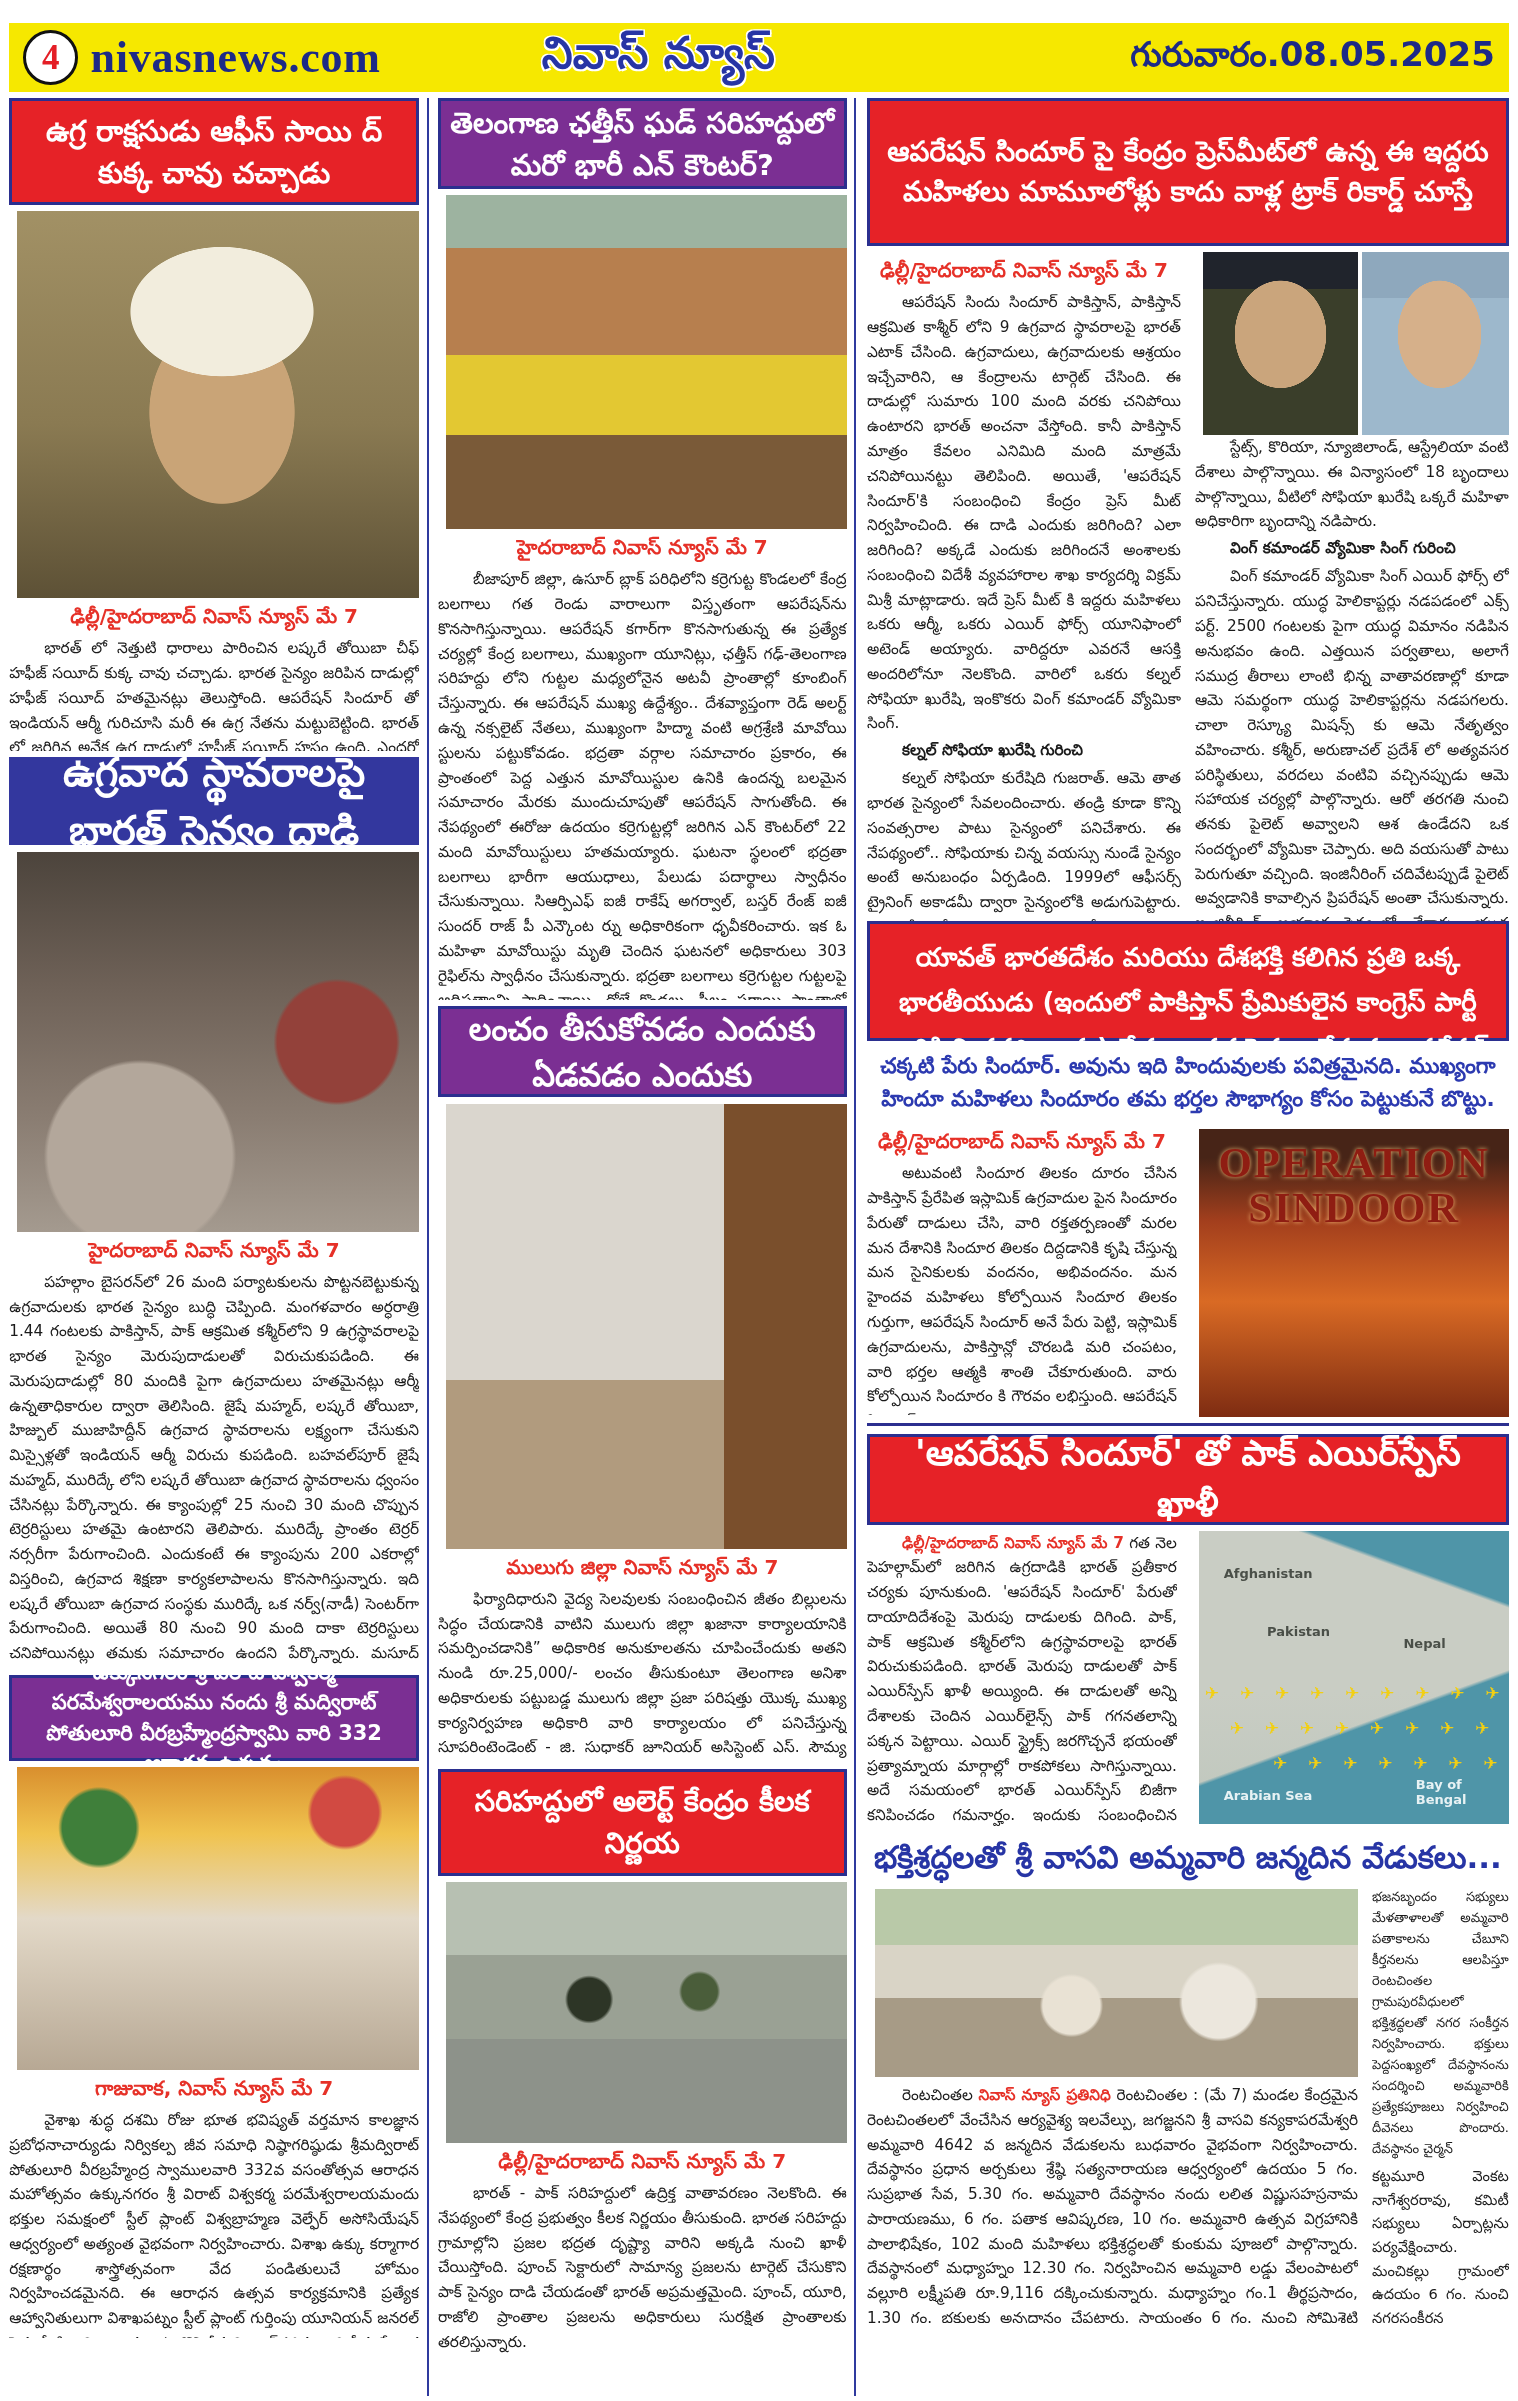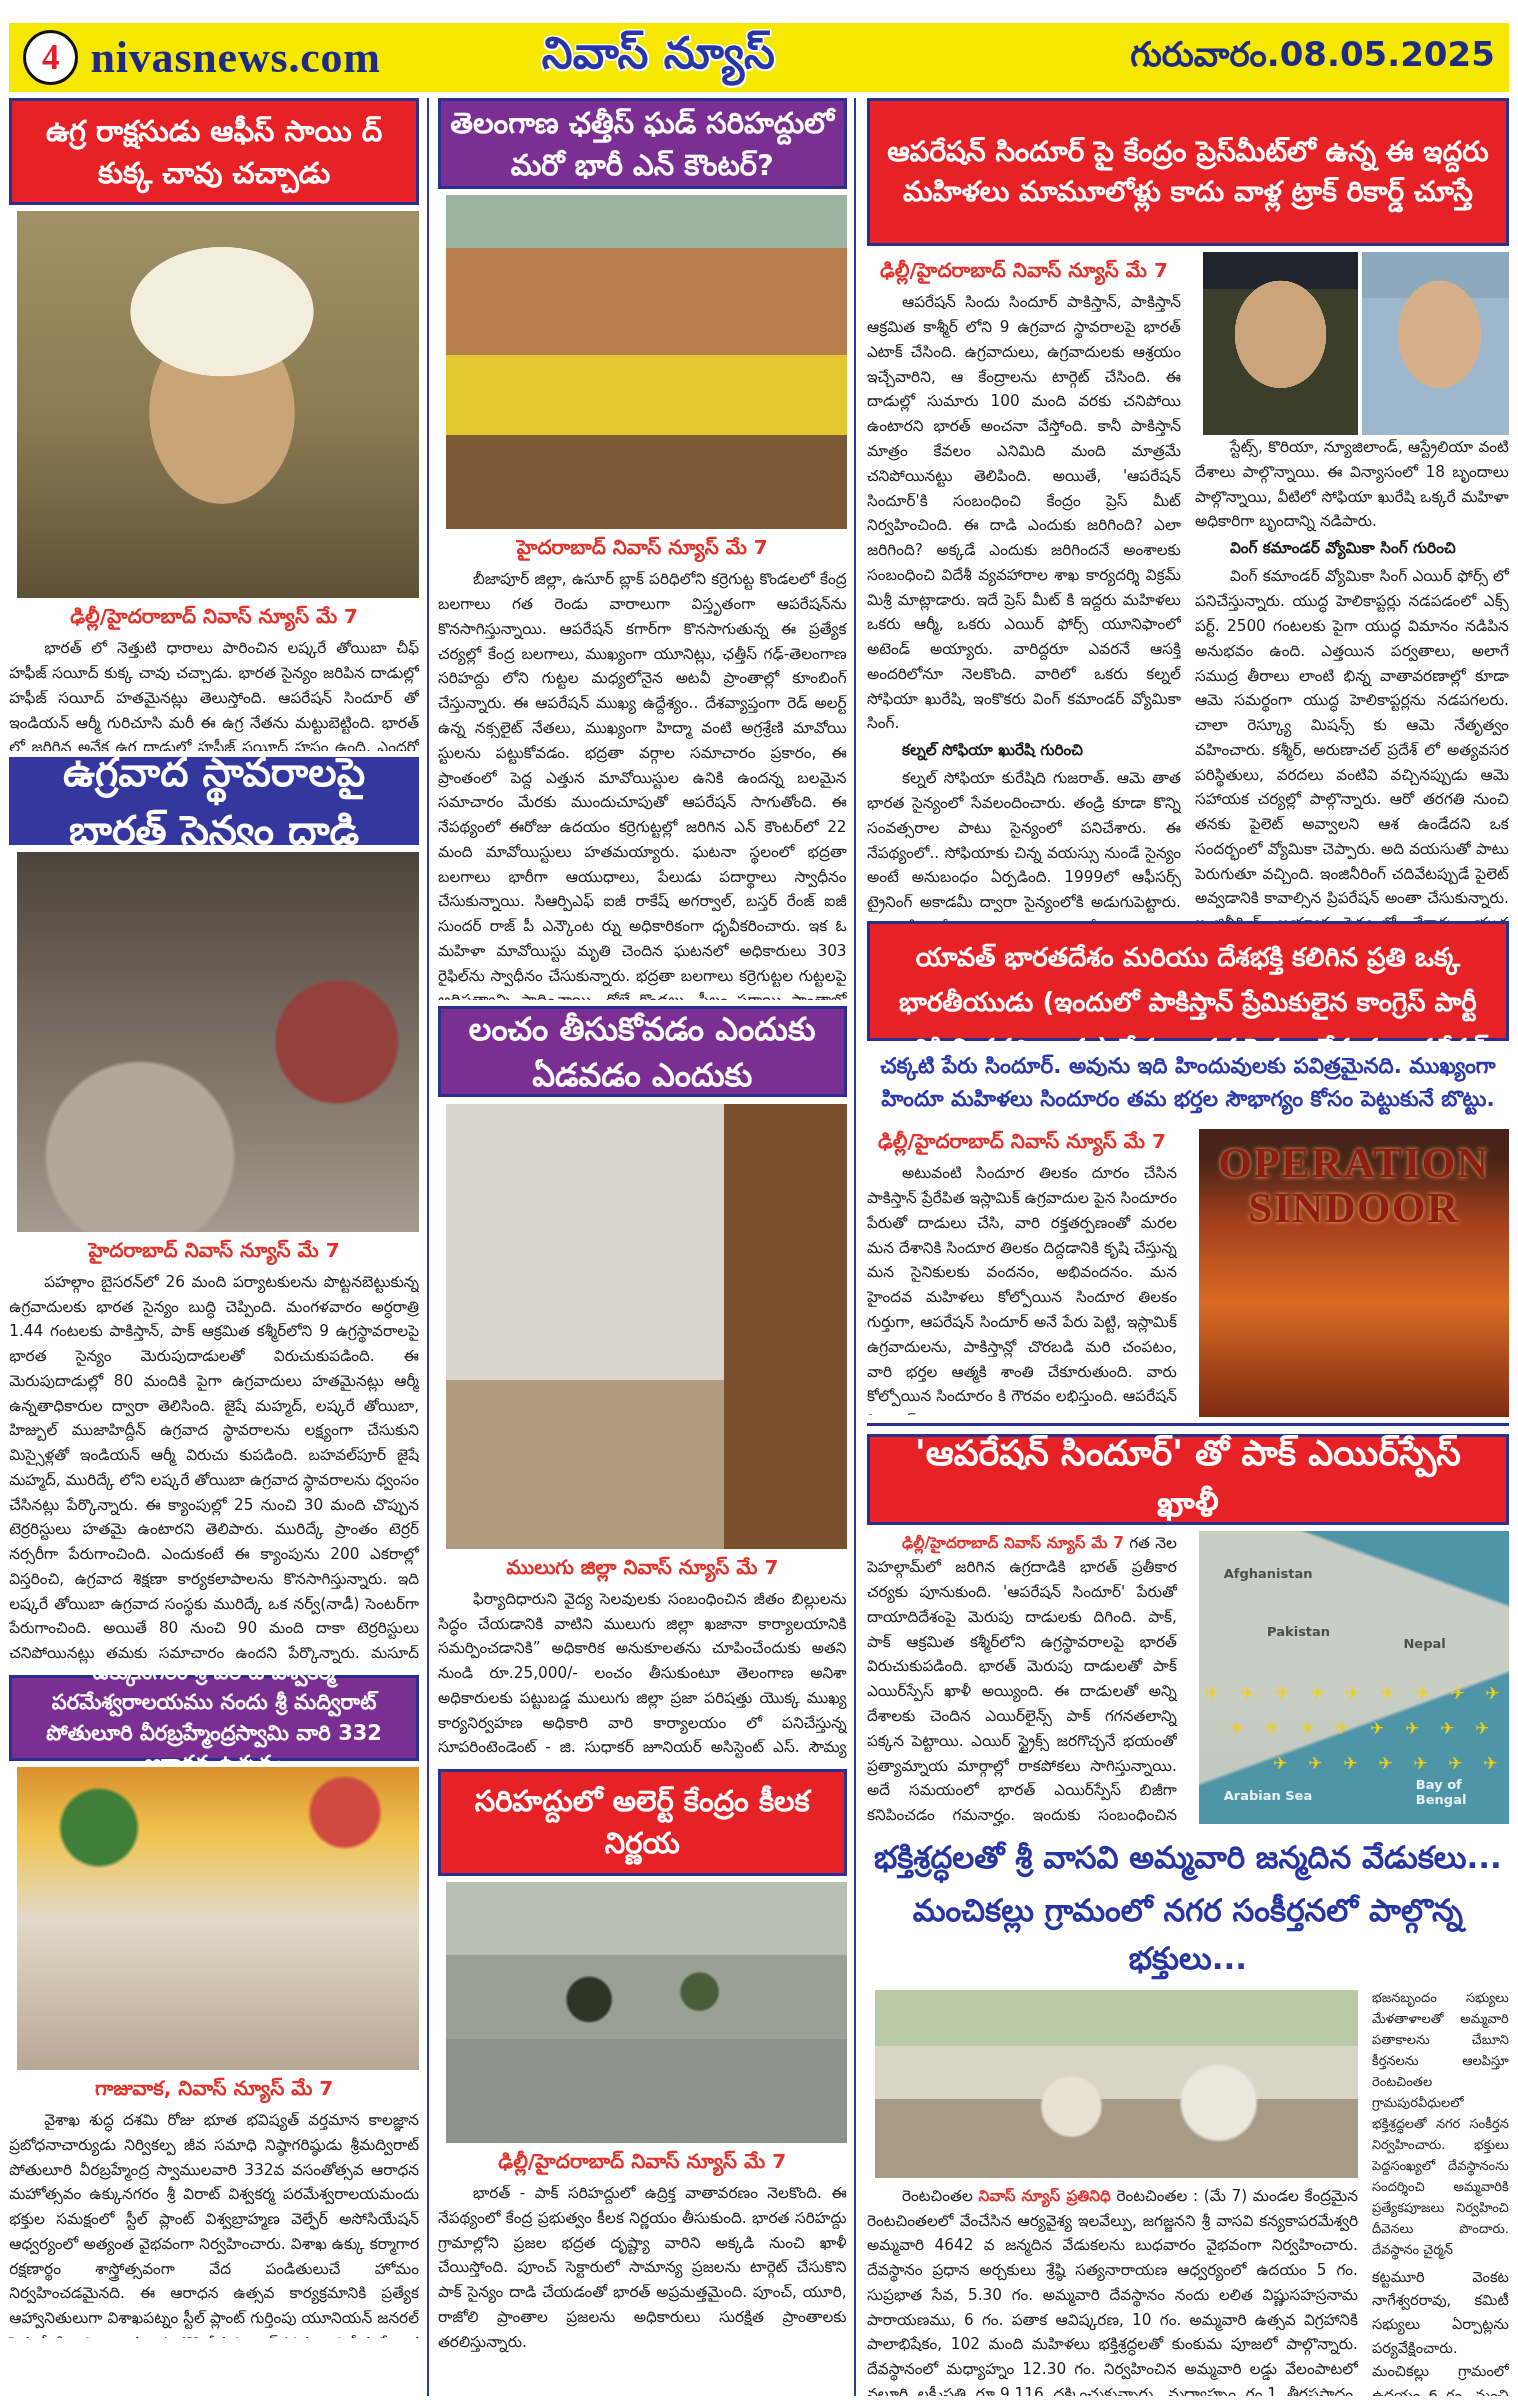--- a/index.html
+++ b/index.html
@@ -201,21 +201,20 @@
           <span class="map-label" style="left:66%;top:36%;">Nepal</span>
           <span class="map-label" style="left:8%;top:88%;color:#e8f2f4;">Arabian Sea</span>
           <span class="map-label" style="left:70%;top:84%;color:#e8f2f4;">Bay of Bengal</span>
           <div class="planes" style="left:2%;top:52%;">✈ ✈ ✈ ✈ ✈ ✈ ✈ ✈ ✈ ✈ ✈</div>
           <div class="planes" style="left:10%;top:64%;">✈ ✈ ✈ ✈ ✈ ✈ ✈ ✈ ✈ ✈ ✈</div>
           <div class="planes" style="left:24%;top:76%;">✈ ✈ ✈ ✈ ✈ ✈ ✈ ✈ ✈ ✈ ✈</div>
         </div>
       </div>
 
       <div class="blue-head">భక్తిశ్రద్ధలతో శ్రీ వాసవి అమ్మవారి జన్మదిన వేడుకలు...</div>
-      <div class="blue-head" style="margin-top:0;">మంచికల్లు గ్రామంలో నగర సంకీర్తనలో పాల్గొన్న భక్తులు...</div>
 
       <div class="sub-cols" style="height:437px;">
         <div style="width:491px;overflow:hidden;">
           <div class="photo ph-procession" style="height:188px;margin-top:3.1px;"></div>
           <p class="body-text" style="margin-top:6.1px;">
             <span>రెంటచింతల </span>
             <span class="inline-red">నివాస్ న్యూస్ ప్రతినిధి</span>
             <span> రెంటచింతల : (మే 7) మండల కేంద్రమైన రెంటచింతలలో వేంచేసిన ఆర్యవైశ్య ఇలవేల్పు, జగజ్జనని శ్రీ వాసవి కన్యకాపరమేశ్వరి అమ్మవారి 4642 వ జన్మదిన వేడుకలను బుధవారం వైభవంగా నిర్వహించారు. దేవస్థానం ప్రధాన అర్చకులు శ్రేష్ఠి సత్యనారాయణ ఆధ్వర్యంలో ఉదయం 5 గం. సుప్రభాత సేవ, 5.30 గం. అమ్మవారి దేవస్థానం నందు లలిత విష్ణుసహస్రనామ పారాయణము, 6 గం. పతాక ఆవిష్కరణ, 10 గం. అమ్మవారి ఉత్సవ విగ్రహానికి పాలాభిషేకం, 102 మంది మహిళలు భక్తిశ్రద్ధలతో కుంకుమ పూజలో పాల్గొన్నారు. దేవస్థానంలో మధ్యాహ్నం 12.30 గం. నిర్వహించిన అమ్మవారి లడ్డు వేలంపాటలో వల్లూరి లక్ష్మీపతి రూ.9,116 దక్కించుకున్నారు. మధ్యాహ్నం గం.1 తీర్థప్రసాదం, 1.30 గం. భక్తులకు అన్నదానం చేపట్టారు. సాయంత్రం 6 గం. నుంచి సోమిశెట్టి రామకృష్ణ ఆధ్వర్యంలో కోలాట</span>
           </p>
         </div>

